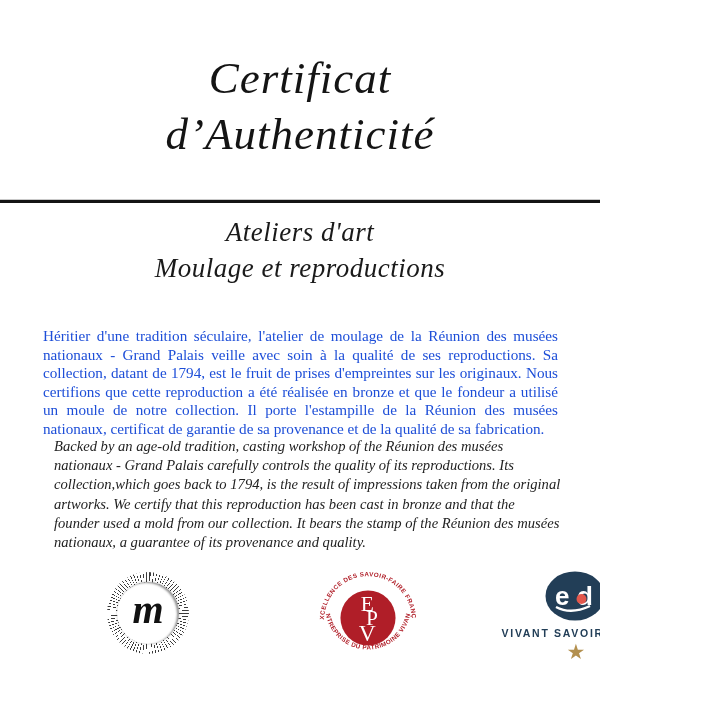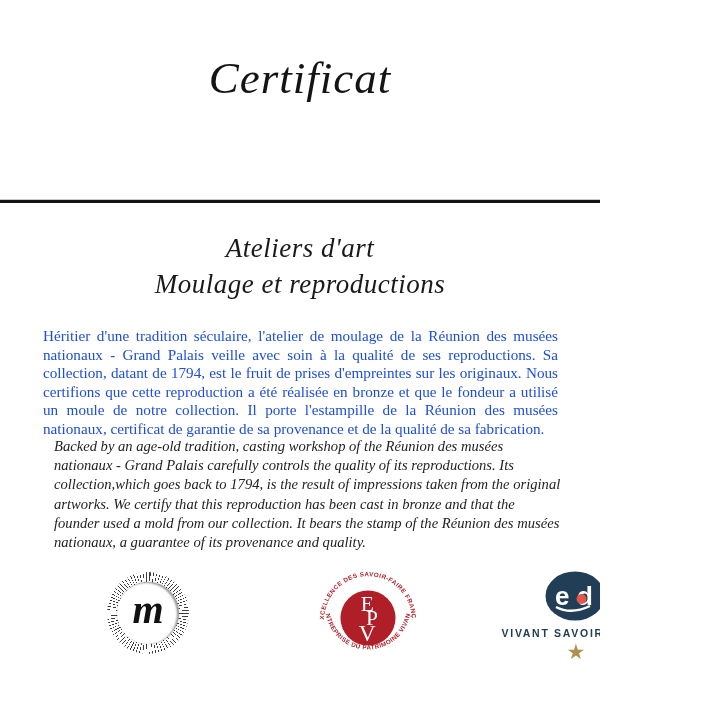--- a/index.html
+++ b/index.html
@@ -33,21 +33,20 @@
 
   
   .subtitle {
     position:absolute; top:214px; left:0; right:0;
     text-align:center;
     font-style:italic;
     font-size:27px;
     line-height:36px;
     color:#1a1a1a;
     letter-spacing:0.5px;
-    margin-top:16px;
   }
 
   
   .para-fr {
     position:absolute; top:327px; left:43px; right:42px;
     text-align:justify;
     font-size:15.2px;
     line-height:18.6px;
     color:#1d4ed8;
   }
@@ -130,20 +129,21 @@
     line-height:1;
   }
 </style>
 </head>
 <body>
 
 <div class="page">
 
   <div class="title">
     <div>Certificat</div>
+    <div>d’Authenticité</div>
   </div>
 
   <div class="rule"></div>
 
   <div class="subtitle">
     <div>Ateliers d'art</div>
     <div>Moulage et reproductions</div>
   </div>
 
   <p class="para-fr">Héritier d'une tradition séculaire, l'atelier de moulage de la Réunion des musées nationaux - Grand Palais veille avec soin à la qualité de ses reproductions. Sa collection, datant de 1794, est le fruit de prises d'empreintes sur les originaux. Nous certifions que cette reproduction a été réalisée en bronze et que le fondeur a utilisé un moule de notre collection. Il porte l'estampille de la Réunion des musées nationaux, certificat de garantie de sa provenance et de la qualité de sa fabrication.</p>

